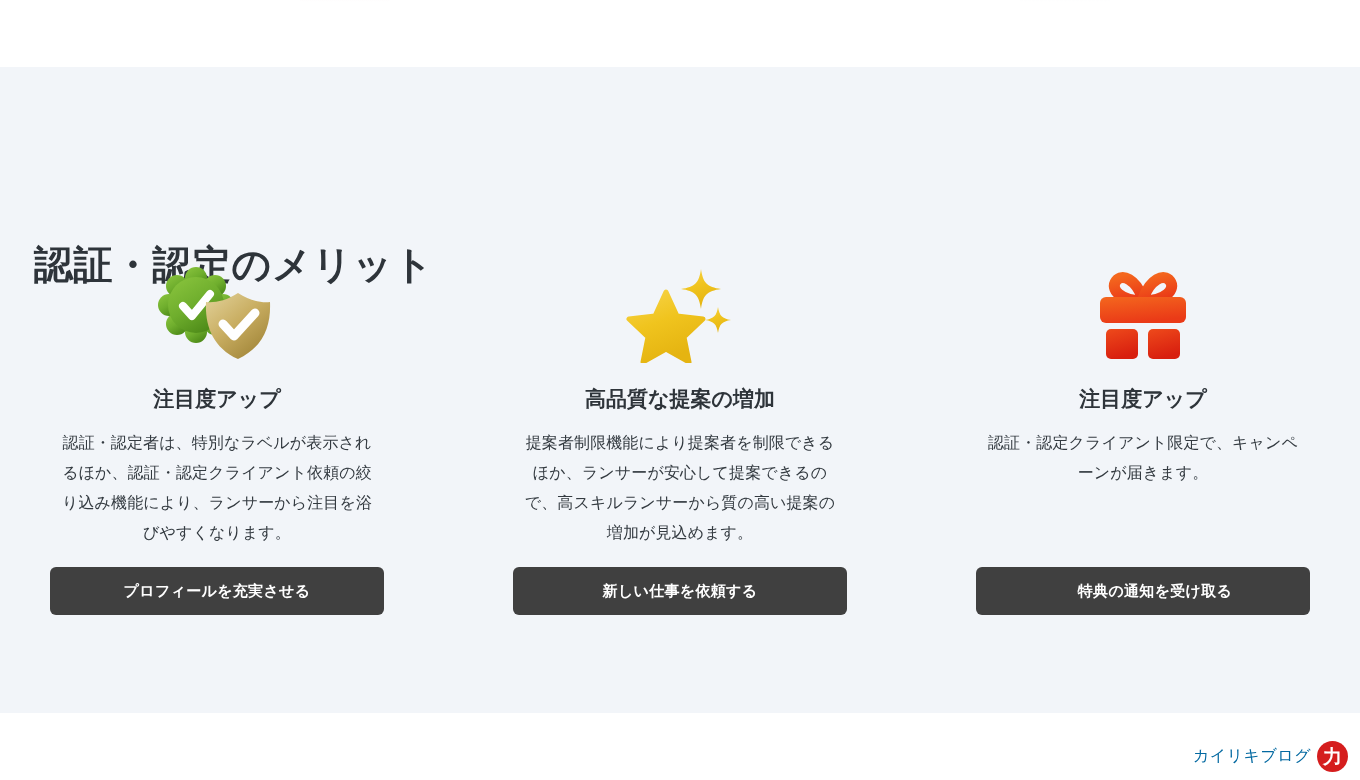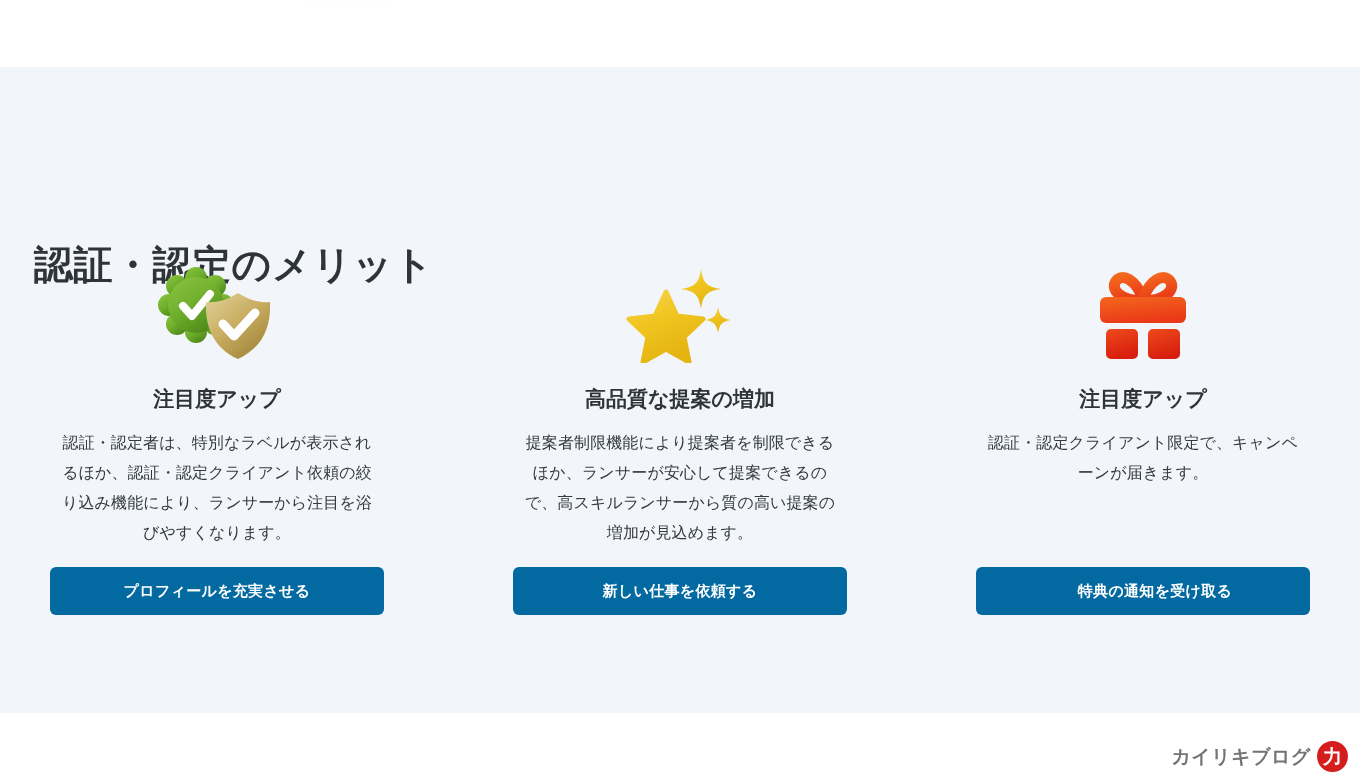--- a/index.html
+++ b/index.html
@@ -113,21 +113,21 @@
   }
 
   .card-cta {
     margin-top: auto;
     display: block;
     box-sizing: border-box;
     width: 334px;
     height: 48px;
     border: none;
     border-radius: 6px;
-    background: #0369a1;
+    background: #404040;
     color: #ffffff;
     font-family: Liberation Serif, serif;
     font-size: 15px;
     font-weight: 700;
     letter-spacing: 0.3px;
     cursor: pointer;
     text-align: center;
     line-height: 48px;
     padding: 0;
   }
@@ -148,23 +148,23 @@
   }
   .watermark {
     position: absolute;
     right: 12px;
     bottom: 8px;
     display: flex;
     align-items: center;
     gap: 6px;
   }
   .watermark-text {
-    font-size: 19px;
-    font-weight: 700;
-    color: #737373;
+    font-size: 16px;
+    font-weight: 400;
+    color: #0369a1;
     letter-spacing: 0.5px;
     white-space: nowrap;
   }
   .watermark-mark {
     width: 31px;
     height: 31px;
     border-radius: 50%;
     background: #d51d1d;
     position: relative;
     flex: none;

